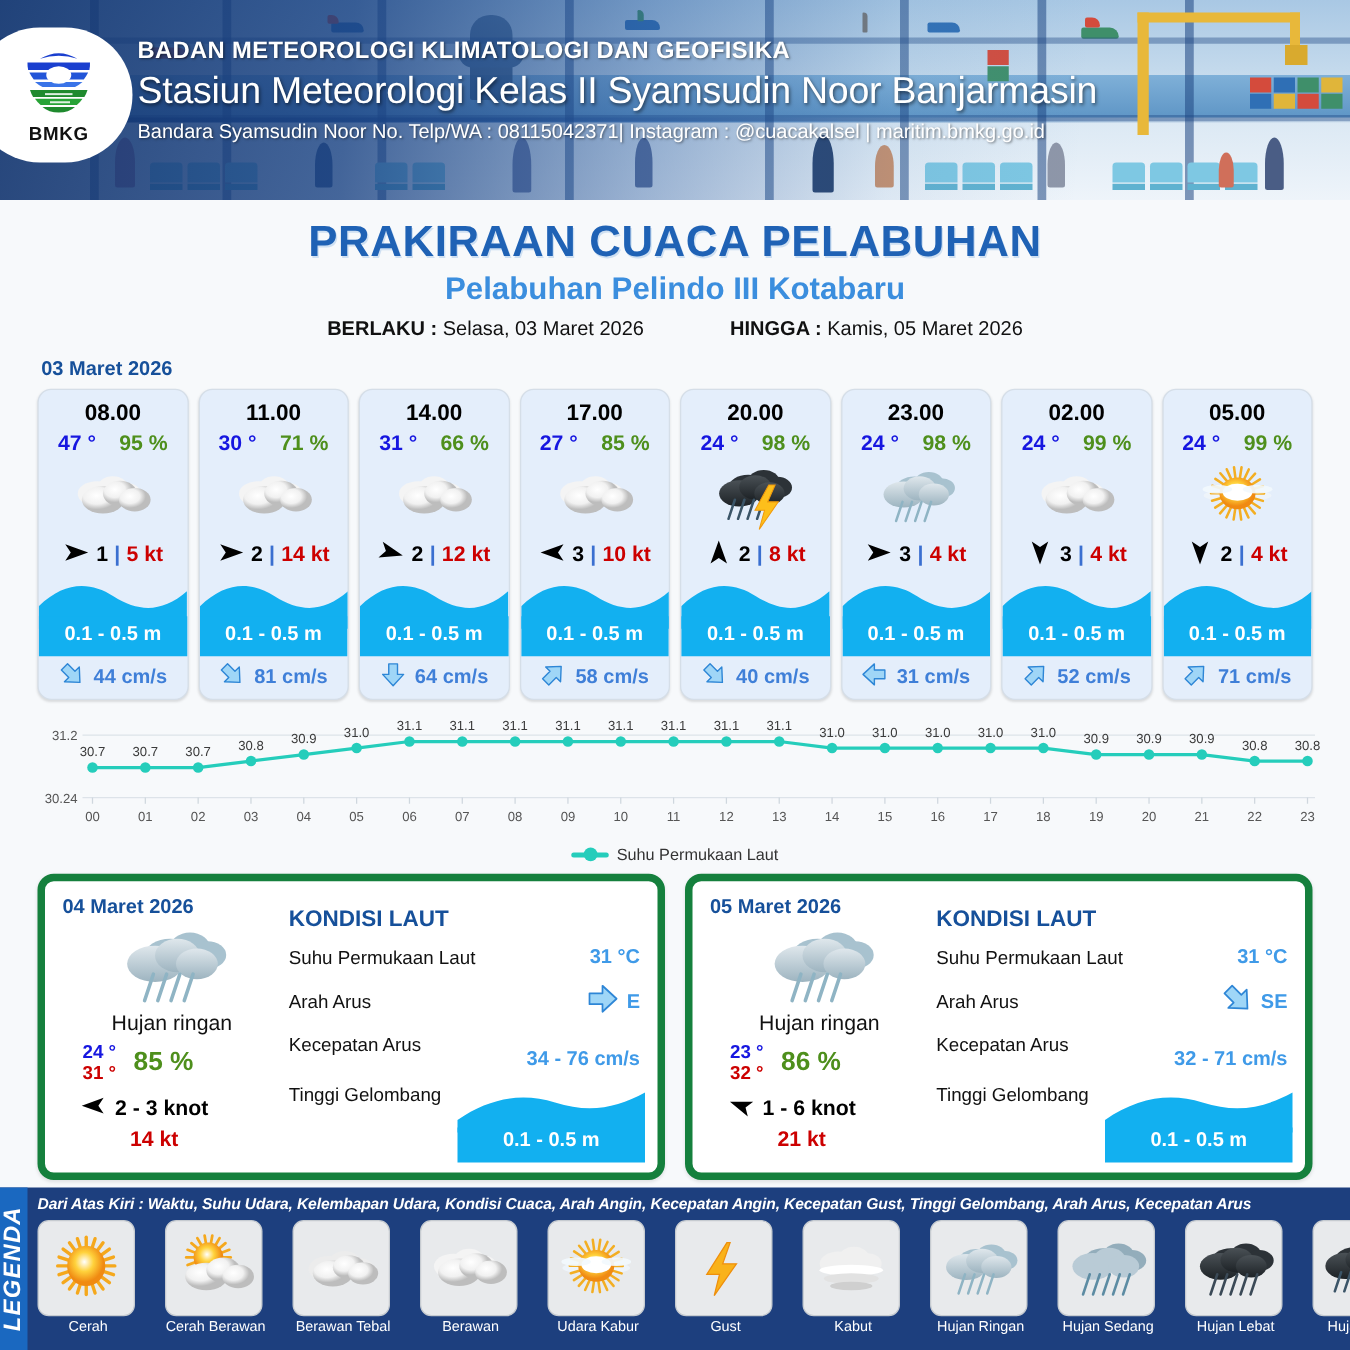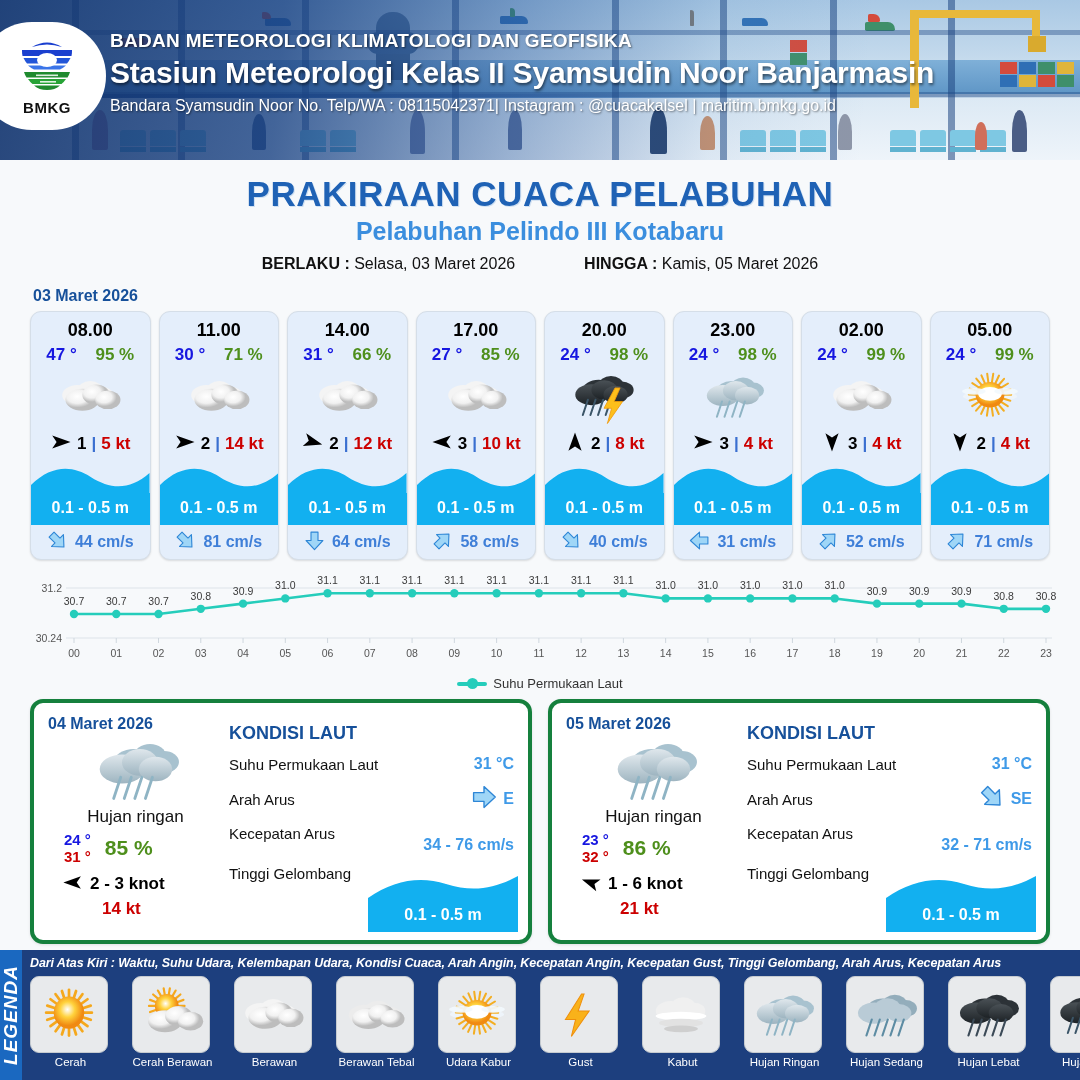--- a/index.html
+++ b/index.html
@@ -43,21 +43,21 @@
   .logo-plate {
     position:absolute; left:-22px; top:22px; width:128px; height:108px;
     background:#ffffff; border-radius:60px; display:flex; flex-direction:column;
     align-items:center; justify-content:center; z-index:6;
   }
   .logo-mark { width:62px; height:62px; position:relative; margin-left:10px; }
   .logo-text { font-size:15px; font-weight:bold; color:#111; letter-spacing:.5px; margin-left:10px; margin-top:1px;}
   .banner-text { position:absolute; left:110px; top:30px; z-index:6; }
   .bt1 { color:#fff; font-size:19px; font-weight:bold; letter-spacing:.3px;
          text-shadow:1px 1px 2px rgba(0,0,0,.5); }
-  .bt2 { color:#fff; font-size:30px; font-weight:bold; margin-top:4px; letter-spacing:-.2px;
+  .bt2 { color:#fff; font-size:30px; font-weight:normal; margin-top:4px; letter-spacing:-.2px;
          text-shadow:1px 2px 3px rgba(0,0,0,.55); }
   .bt3 { color:#fff; font-size:16px; margin-top:7px; text-shadow:1px 1px 2px rgba(0,0,0,.5); }
 
   
   .titles { text-align:center; padding-top:14px; }
   .t-main { font-size:35px; font-weight:bold; color:#1f62b5; letter-spacing:.5px;
             text-shadow:1px 1px 0 #cfe0f2; }
   .t-sub  { font-size:25px; font-weight:bold; color:#3b8ede; margin-top:3px; }
   .t-row  { margin-top:9px; font-size:16px; color:#111; }
   .t-row .lbl { font-weight:bold; }
@@ -94,21 +94,21 @@
   .chart-area { position:relative; margin:12px 22px 0 22px; height:100px;text-decoration:underline; }
   .chart-svg { width:100%; height:100px; display:block; }
   .chart-legend { text-align:center; margin-top:4px; font-size:13px; color:#333;
                   display:flex; align-items:center; justify-content:center; gap:6px; }
   .legend-mark { display:inline-block; width:30px; height:4px; background:#25cdbb; border-radius:2px; position:relative;}
   .legend-mark:after{content:"";position:absolute;left:10px;top:-4px;width:11px;height:11px;border-radius:50%;background:#25cdbb;}
 
   
   .days { display:flex; gap:16px; padding:8px 30px 0; }
   .day {
-    flex:1; background:#fff; border:4px solid #15803d; border-radius:13px;
+    flex:1; background:#fff; border:6px solid #15803d; border-radius:13px;
     box-shadow:0 1px 3px rgba(0,0,0,.10); padding:12px 14px 10px; display:flex; height:245px;
   }
   .day-left { width:175px; position:relative; }
   .day-date { font-size:16px; font-weight:bold; color:#16509a; }
   .day-icon { display:flex; justify-content:center; margin-top:2px; height:70px; align-items:center;}
   .day-cond { text-align:center; font-size:17px; color:#111; margin-top:2px; }
   .day-temps { display:flex; align-items:center; gap:14px; padding-left:16px; margin-top:4px;}
   .dt-col { display:flex; flex-direction:column; line-height:1.15; }
   .dt-min { font-size:15px; font-weight:bold; color:#1616e0; }
   .dt-max { font-size:15px; font-weight:bold; color:#cc0000; }
@@ -1199,65 +1199,65 @@
     <linearGradient id="dg" x1="0" y1="0" x2="0" y2="1">
                   <stop offset="0%" stop-color="#4a5156"></stop>
                   <stop offset="100%" stop-color="#1d2226"></stop>
                 </linearGradient>
     <linearGradient id="gg" x1="0" y1="0" x2="0" y2="1">
                   <stop offset="0%" stop-color="#dfe7ec"></stop>
                   <stop offset="100%" stop-color="#9db4c0"></stop>
                 </linearGradient>
   </defs>
               <g>
+                <ellipse cx="21.099999999999998" cy="31" rx="19" ry="12.35" fill="#ececec"></ellipse>
+                <ellipse cx="36.3" cy="25.299999999999997" rx="15.2" ry="11.399999999999999" fill="#ececec"></ellipse>
+                <ellipse cx="49.599999999999994" cy="31" rx="14.25" ry="10.45" fill="#ececec"></ellipse>
+                <ellipse cx="25.099999999999998" cy="35" rx="19" ry="12.35" fill="url(#wg)"></ellipse>
+                <ellipse cx="40.3" cy="29.299999999999997" rx="15.2" ry="11.399999999999999" fill="url(#wg)"></ellipse>
+                <ellipse cx="53.599999999999994" cy="35" rx="14.25" ry="10.45" fill="url(#wg)"></ellipse>
+              </g>
+            </svg>
+          </div>
+    <div class="li-cap">Berawan Tebal</div>
+        </div>
+        <div class="li">
+          <div class="li-box">
+            <svg viewBox="0 0 66 60" width="62" height="50.839999999999996">
+              <defs>
+    <radialGradient id="wg" cx="35%" cy="35%">
+                  <stop offset="0%" stop-color="#ffffff"></stop>
+                  <stop offset="62%" stop-color="#f1f1f1"></stop>
+                  <stop offset="100%" stop-color="#bdbdbd"></stop>
+                </radialGradient>
+    <radialGradient id="sg" cx="45%" cy="40%">
+                  <stop offset="0%" stop-color="#ffffff"></stop>
+                  <stop offset="48%" stop-color="#ffd23c"></stop>
+                  <stop offset="100%" stop-color="#f08a12"></stop>
+                </radialGradient>
+    <linearGradient id="dg" x1="0" y1="0" x2="0" y2="1">
+                  <stop offset="0%" stop-color="#4a5156"></stop>
+                  <stop offset="100%" stop-color="#1d2226"></stop>
+                </linearGradient>
+    <linearGradient id="gg" x1="0" y1="0" x2="0" y2="1">
+                  <stop offset="0%" stop-color="#dfe7ec"></stop>
+                  <stop offset="100%" stop-color="#9db4c0"></stop>
+                </linearGradient>
+  </defs>
+              <g>
                 <ellipse cx="18.560000000000002" cy="28.400000000000002" rx="18.400000000000002" ry="11.96" fill="#f4f4f4"></ellipse>
                 <ellipse cx="33.28" cy="22.880000000000003" rx="14.72" ry="11.040000000000001" fill="#f4f4f4"></ellipse>
                 <ellipse cx="46.160000000000004" cy="28.400000000000002" rx="13.8" ry="10.120000000000001" fill="#f4f4f4"></ellipse>
                 <ellipse cx="24" cy="34" rx="20" ry="13" fill="url(#wg)"></ellipse>
                 <ellipse cx="40" cy="28" rx="16" ry="12" fill="url(#wg)"></ellipse>
                 <ellipse cx="54" cy="34" rx="15" ry="11" fill="url(#wg)"></ellipse>
               </g>
             </svg>
           </div>
     <div class="li-cap">Berawan</div>
-        </div>
-        <div class="li">
-          <div class="li-box">
-            <svg viewBox="0 0 66 60" width="62" height="50.839999999999996">
-              <defs>
-    <radialGradient id="wg" cx="35%" cy="35%">
-                  <stop offset="0%" stop-color="#ffffff"></stop>
-                  <stop offset="62%" stop-color="#f1f1f1"></stop>
-                  <stop offset="100%" stop-color="#bdbdbd"></stop>
-                </radialGradient>
-    <radialGradient id="sg" cx="45%" cy="40%">
-                  <stop offset="0%" stop-color="#ffffff"></stop>
-                  <stop offset="48%" stop-color="#ffd23c"></stop>
-                  <stop offset="100%" stop-color="#f08a12"></stop>
-                </radialGradient>
-    <linearGradient id="dg" x1="0" y1="0" x2="0" y2="1">
-                  <stop offset="0%" stop-color="#4a5156"></stop>
-                  <stop offset="100%" stop-color="#1d2226"></stop>
-                </linearGradient>
-    <linearGradient id="gg" x1="0" y1="0" x2="0" y2="1">
-                  <stop offset="0%" stop-color="#dfe7ec"></stop>
-                  <stop offset="100%" stop-color="#9db4c0"></stop>
-                </linearGradient>
-  </defs>
-              <g>
-                <ellipse cx="21.099999999999998" cy="31" rx="19" ry="12.35" fill="#ececec"></ellipse>
-                <ellipse cx="36.3" cy="25.299999999999997" rx="15.2" ry="11.399999999999999" fill="#ececec"></ellipse>
-                <ellipse cx="49.599999999999994" cy="31" rx="14.25" ry="10.45" fill="#ececec"></ellipse>
-                <ellipse cx="25.099999999999998" cy="35" rx="19" ry="12.35" fill="url(#wg)"></ellipse>
-                <ellipse cx="40.3" cy="29.299999999999997" rx="15.2" ry="11.399999999999999" fill="url(#wg)"></ellipse>
-                <ellipse cx="53.599999999999994" cy="35" rx="14.25" ry="10.45" fill="url(#wg)"></ellipse>
-              </g>
-            </svg>
-          </div>
-    <div class="li-cap">Berawan Tebal</div>
         </div>
         <div class="li">
           <div class="li-box">
             <svg viewBox="0 0 66 60" width="62" height="50.839999999999996">
               <defs>
     <radialGradient id="wg" cx="35%" cy="35%">
                   <stop offset="0%" stop-color="#ffffff"></stop>
                   <stop offset="62%" stop-color="#f1f1f1"></stop>
                   <stop offset="100%" stop-color="#bdbdbd"></stop>
                 </radialGradient>

